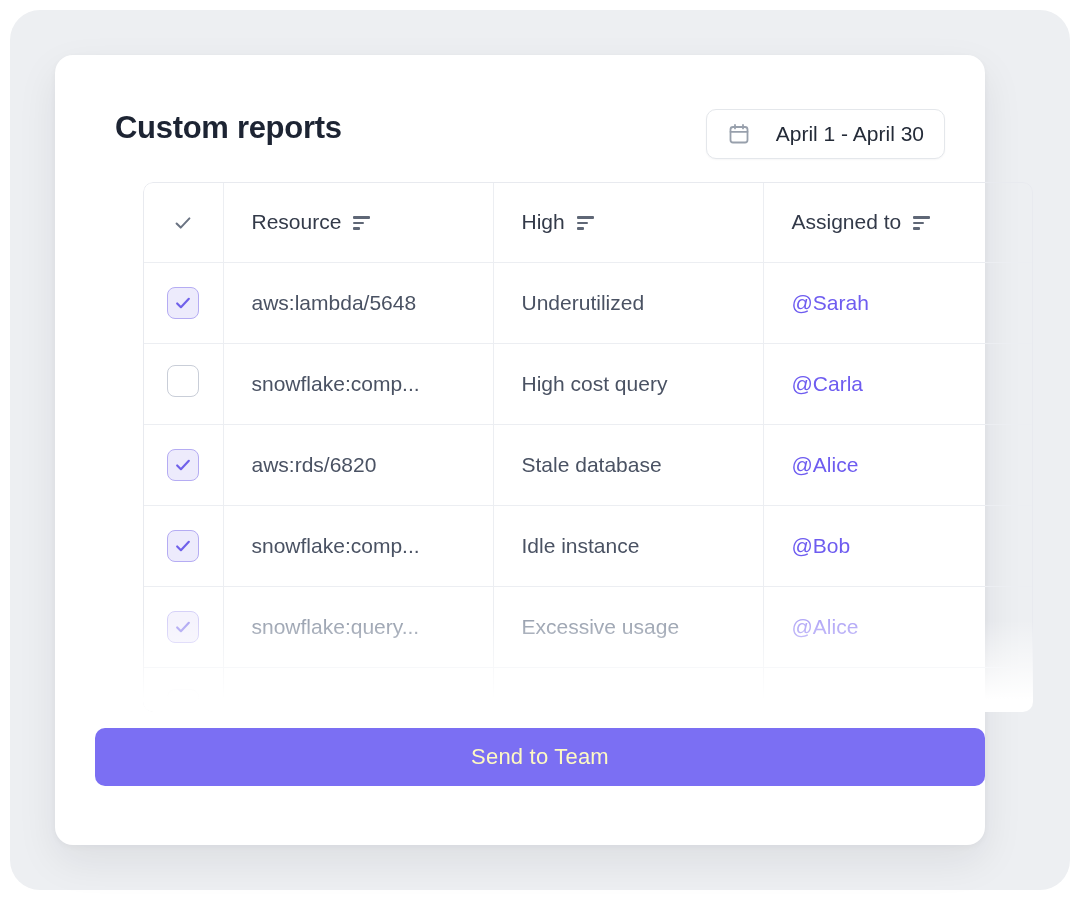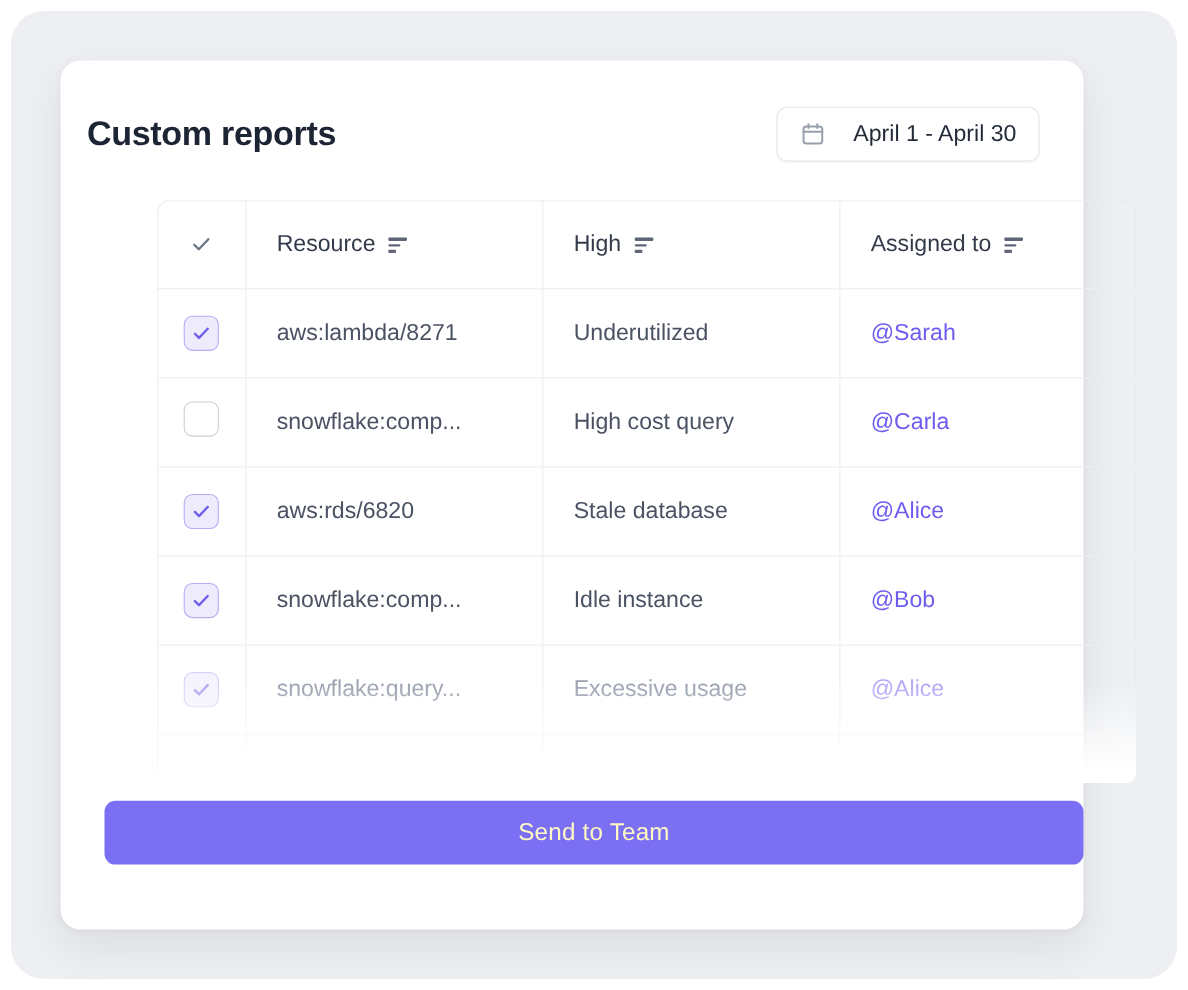--- a/index.html
+++ b/index.html
@@ -12,30 +12,31 @@
 
   .card {
     position:absolute; left:55px; top:55px; width:930px; height:790px;
     background:#ffffff; border-radius:18px;
     box-shadow:0 16px 40px rgba(25,28,40,0.08), 0 2px 6px rgba(25,28,40,0.04);
   }
 
   
   .card-header {
     display:flex; justify-content:space-between; align-items:center;
-    padding:42px 40px 0 24px;
+    padding:42px 40px 0 60px;
   }
   .page-title {
     font-size:31px; font-weight:700; color:#1d2433; letter-spacing:-0.3px;
   }
   .date-btn {
     display:flex; align-items:center; gap:25px;
     background:#ffffff; border:1px solid #e4e7eb; border-radius:10px;
     padding:12px 20px; cursor:pointer;
     box-shadow:0 1px 2px rgba(25,28,40,0.04);
+    margin-top:12px;
   }
   .date-btn .cal { width:24px; height:24px; display:block; }
   .date-btn .date-label { font-size:21px; color:#242b38; font-weight:500; }
 
   
   .table-wrap {
     position:absolute; left:40px; top:127px; width:890px; height:530px;
     overflow:hidden; border-radius:10px;margin-left:48px;
   }
   .table-wrap::before {
@@ -171,21 +172,21 @@
           </th>
         </tr>
       </thead>
       <tbody>
         <tr>
           <td class="check-col"><span class="checkbox checked">
                 <svg viewBox="0 0 24 24" fill="none" stroke="#7061ea" stroke-width="2.6" stroke-linecap="round" stroke-linejoin="round">
                   <path d="M5 12.5l4.5 4.5L19 7"></path>
                 </svg>
               </span></td>
-          <td>aws:lambda/8271</td>
+          <td>aws:lambda/5648</td>
           <td>Underutilized</td>
           <td><span class="mention">@Sarah</span></td>
         </tr>
         <tr>
           <td class="check-col"><span class="checkbox"></span></td>
           <td>snowflake:comp...</td>
           <td>High cost query</td>
           <td><span class="mention">@Carla</span></td>
         </tr>
         <tr>

